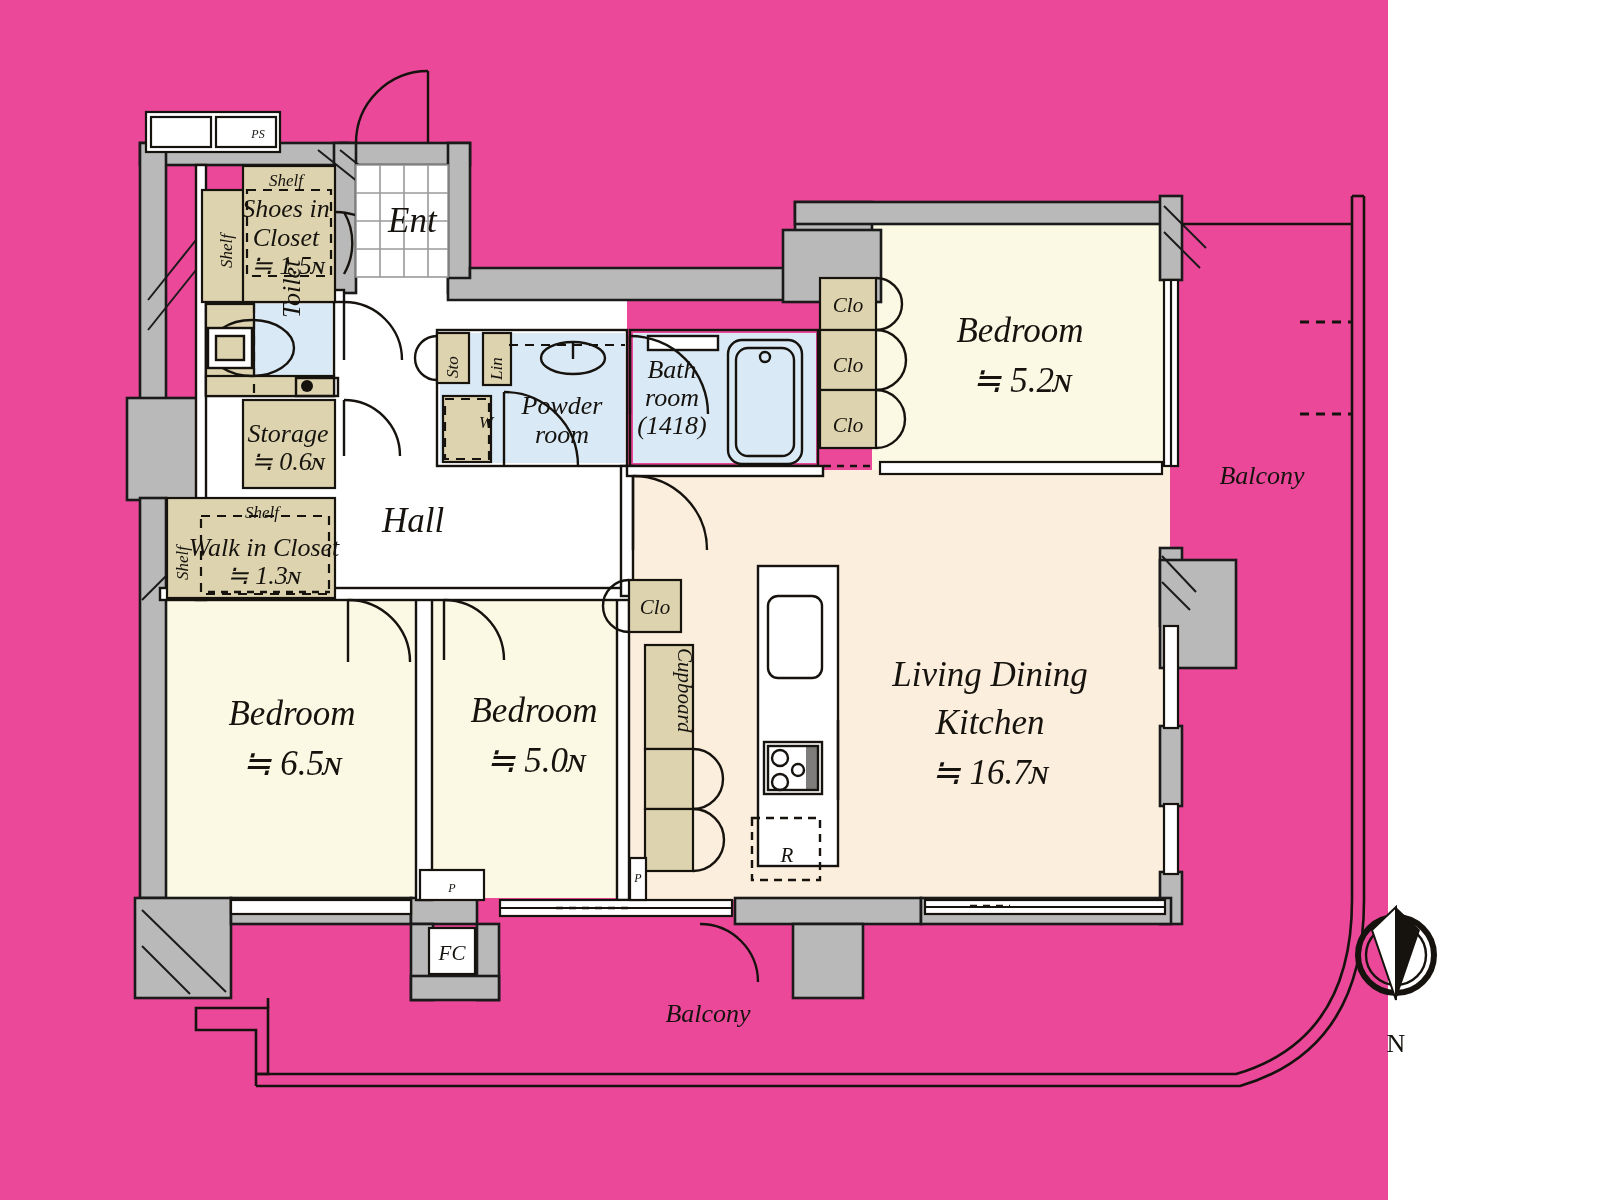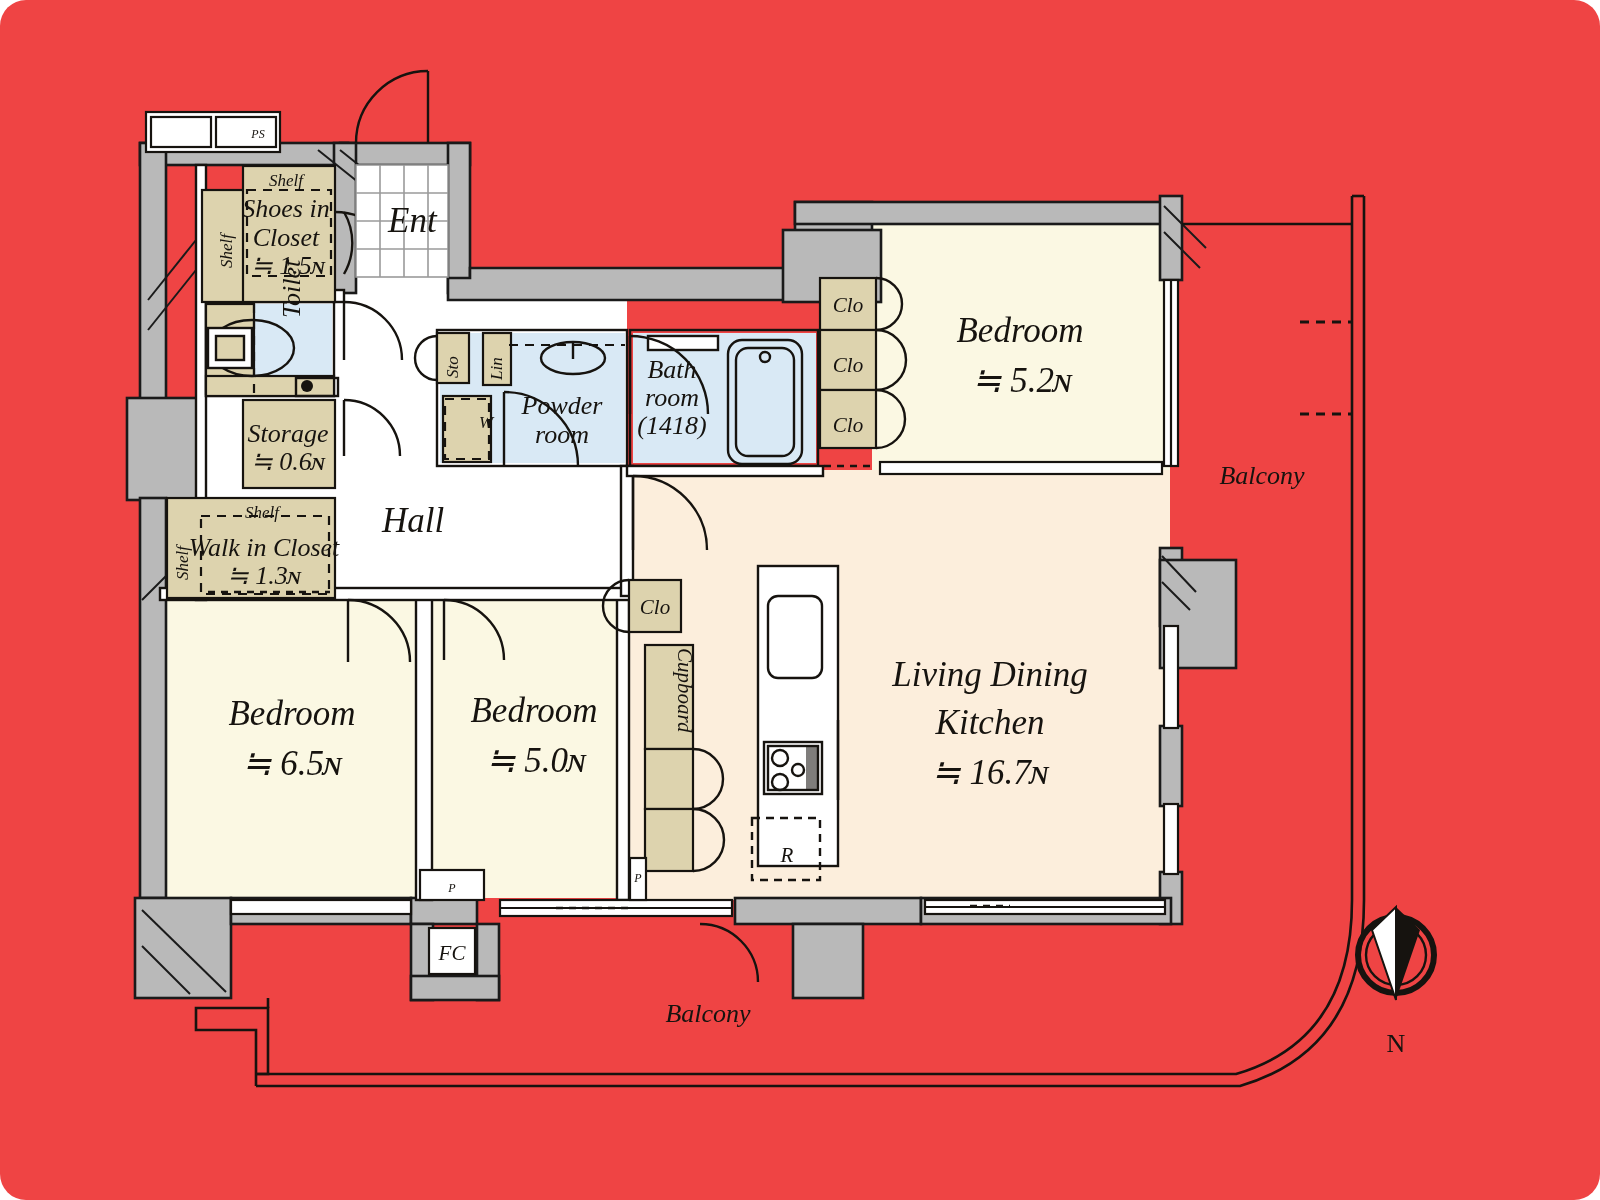--- a/index.html
+++ b/index.html
@@ -1,18 +1,18 @@
 <!DOCTYPE html>
 <html><head>
 <meta charset="utf-8">
 <style>
   html,body{margin:0;padding:0;background:#ffffff;}
   body{width:1600px;height:1200px;overflow:hidden;
        font-family:"Liberation Serif", serif;}
-  #stage{position:relative;width:1600px;height:1200px;background:#ef4444;border-radius:26px;}
+  #stage{position:relative;width:1388px;height:1200px;background:#ec4899;}
   svg{display:block;}
   .lbl{font-family:"Liberation Serif", serif;font-style:italic;fill:#16130f;}
   .rm-name{font-size:35px;}
   .rm-area{font-size:35px;}
   .sm{font-size:21px;}
   .xs{font-size:17px;}
   .tiny{font-size:12px;}
   .mid{font-size:26px;}
   .ctr{text-anchor:middle;}
 </style>

